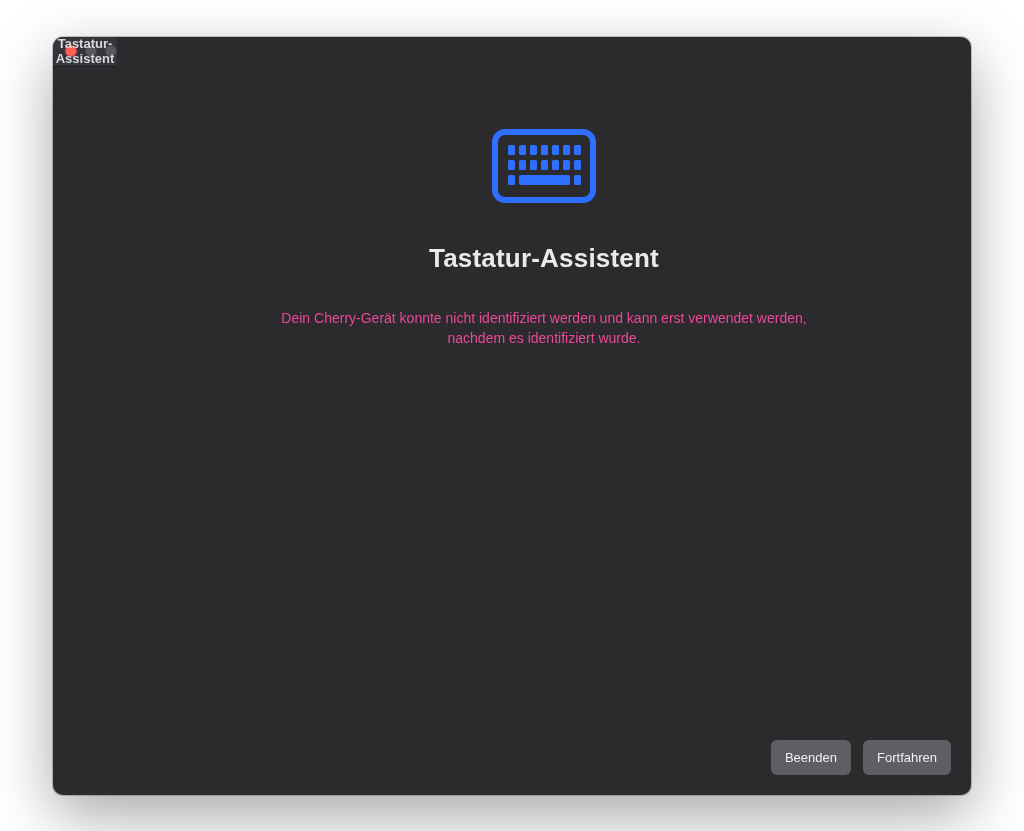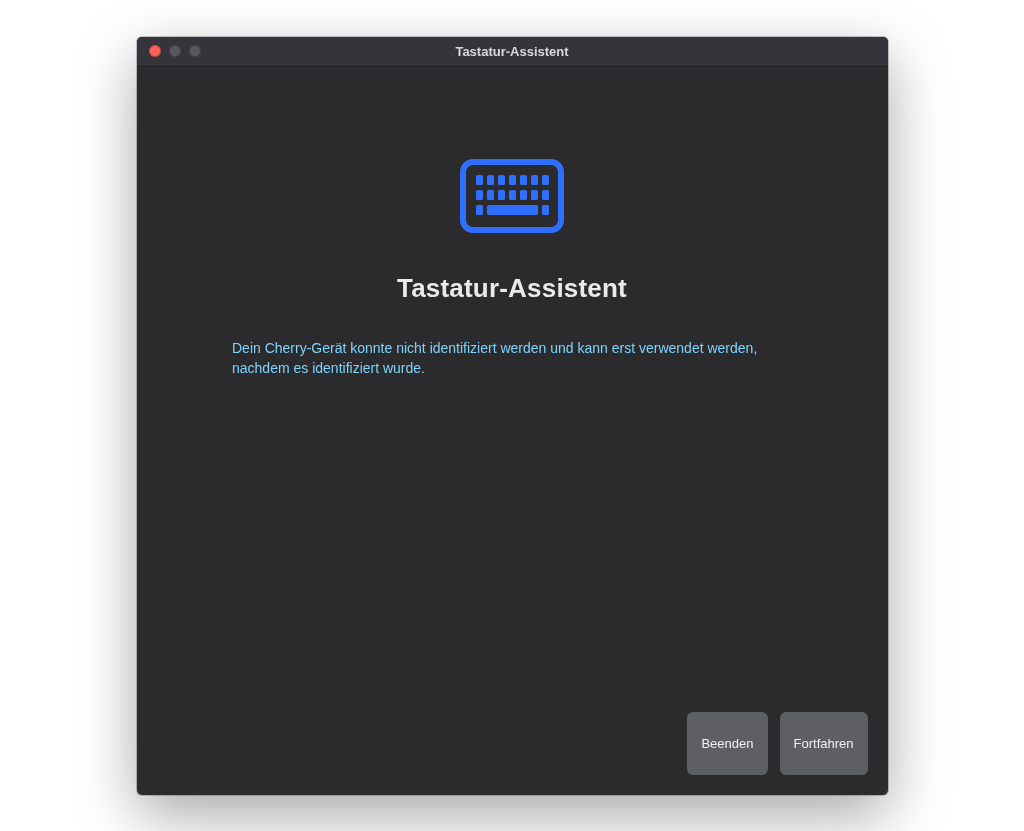--- a/index.html
+++ b/index.html
@@ -10,27 +10,27 @@
     body {
       width: 1024px;
       height: 831px;
       background: #ffffff;
       font-family: -apple-system, BlinkMacSystemFont, "Segoe UI", Helvetica, Arial, sans-serif;
       display: flex;
       align-items: center;
       justify-content: center;
     }
     .window {
-      width: 751px;
+      width: 918px;
       height: 758px;
       background: #2b2b2d;
-      border-radius: 5px;
+      border-radius: 10px;
       box-shadow: 0 20px 60px rgba(0,0,0,0.35), 0 0 0 1px rgba(0,0,0,0.2);
       display: flex;
-      flex-direction: column;
+      flex-direction: row;
       overflow: hidden;
       position: relative;
     }
     .titlebar {
       height: 30px;
       background: #34353a;
       display: flex;
       align-items: center;
       position: relative;
       border-bottom: 1px solid #1f1f21;
@@ -73,40 +73,41 @@
     }
     .heading {
       color: #eaeaea;
       font-size: 26px;
       font-weight: 700;
       letter-spacing: 0.2px;
       margin-bottom: 34px;
     }
     .body-text {
       width: 560px;
-      color: #7dd3fc;
+      color: #ec4899;
       font-size: 14px;
       line-height: 1.45;
+      text-align: center;
     }
     .body-text p {
       margin-bottom: 16px;
     }
     .footer {
       position: absolute;
       right: 20px;
       bottom: 20px;
       display: flex;
       gap: 12px;
     }
     .btn {
       background: #5e5f63;
       color: #f1f1f2;
       border: none;
       border-radius: 6px;
-      padding: 24px 14px;
+      padding: 10px 14px;
       font-size: 13px;
       font-weight: 400;
       cursor: pointer;
       font-family: inherit;
     }
   </style>
 </head>
 <body>
 
 <div class="window">

